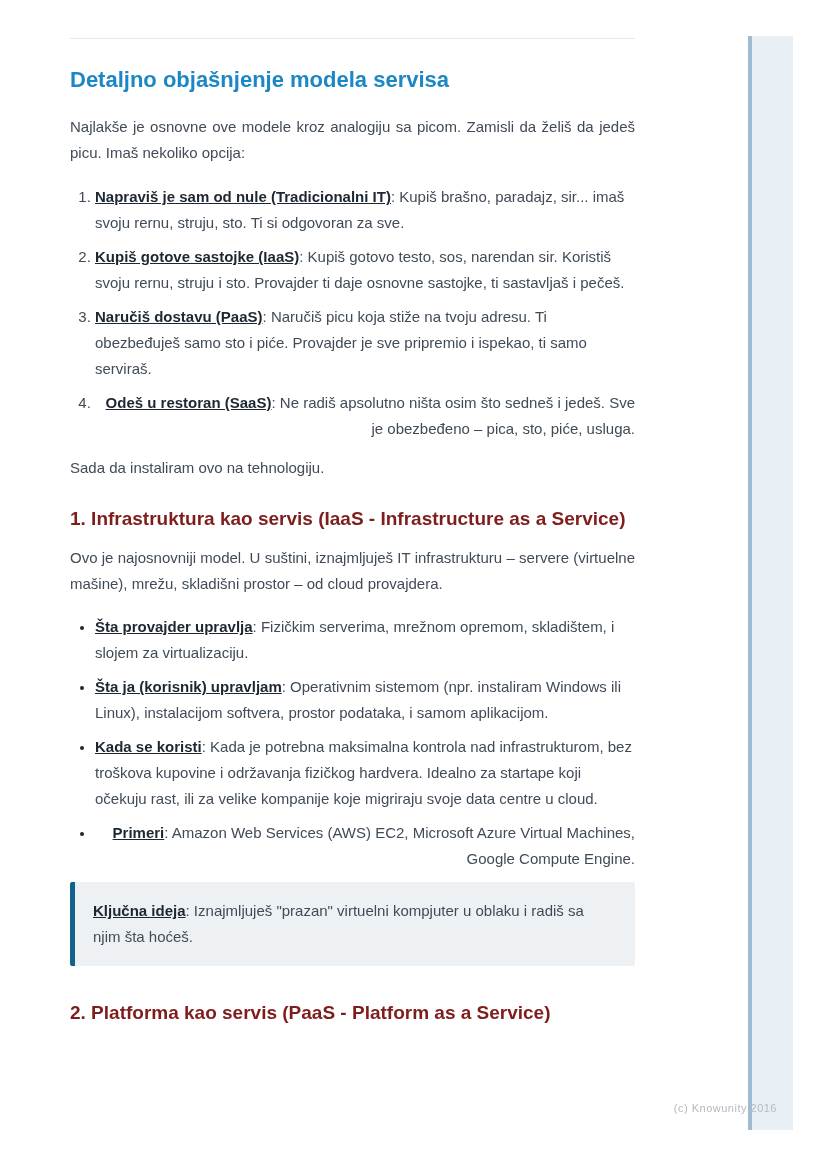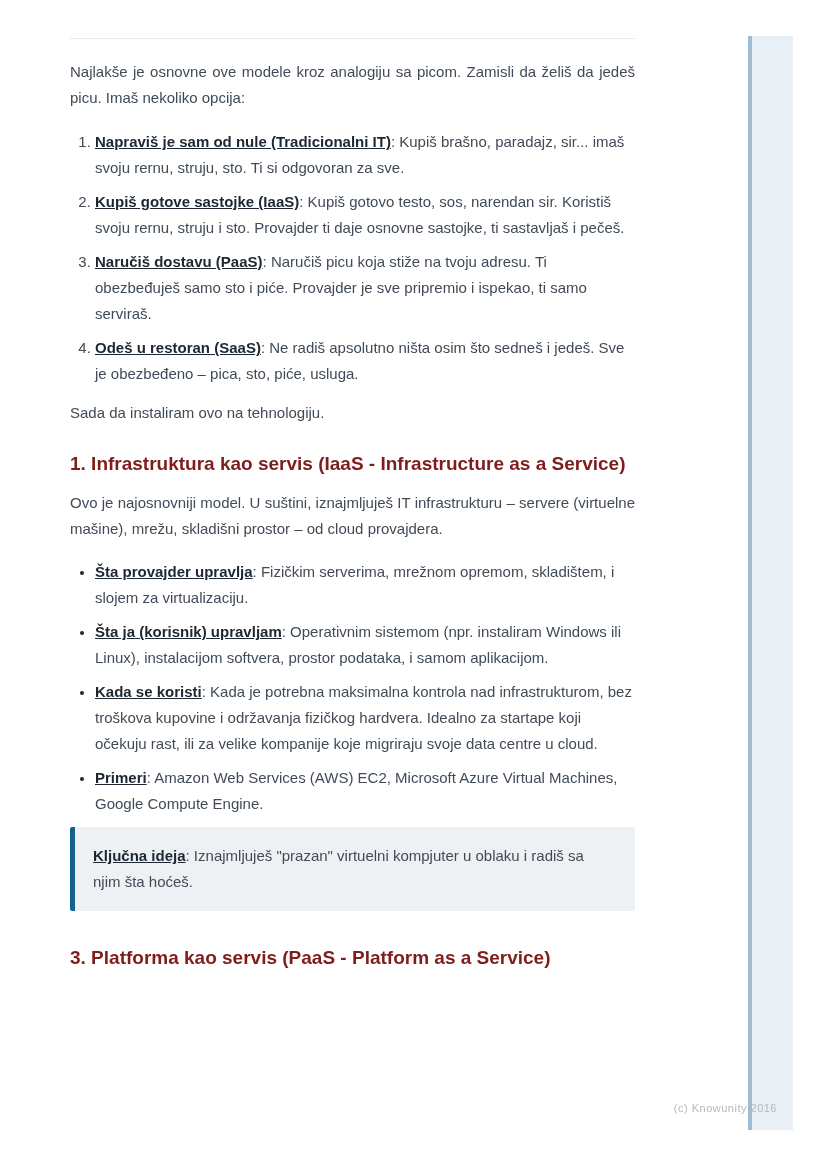--- a/index.html
+++ b/index.html
@@ -43,21 +43,21 @@
     color: #414b57;
   }
   p.just { text-align: justify; }
   .intro-p { margin-top: 21px; }
   .transition-p { margin-top: 13px; }
   .section-intro-p { margin-top: 12px; }
   strong { color: #1d2731; font-weight: bold; text-decoration: underline; }
   ol { margin-top: 18px; padding-left: 25px; }
   ul { margin-top: 17px; padding-left: 25px; }
   li { margin-bottom: 8px; }
-  li:last-child { margin-bottom: 0; }
+  li:last-child { margin-bottom: 0; text-align: right; }
   ul li::marker { font-size: 13px; color: #1d2731; }
   .callout {
     margin-top: 10px;
     background: #eef1f4;
     border-left: 5px solid #15618e;
     border-radius: 2px;
     padding: 16px 22px 16px 18px;
   }
   .scroll-strip {
     position: absolute;
@@ -76,20 +76,21 @@
     z-index: 2;
   }
 </style>
 </head>
 <body>
 
 <div class="top-divider"></div>
 
 <div class="content">
 
+  <h1>Detaljno objašnjenje modela servisa</h1>
 
   <p class="just intro-p">Najlakše je osnovne ove modele kroz analogiju sa picom. Zamisli da želiš da jedeš picu. Imaš nekoliko opcija:</p>
 
   <ol>
     <li><strong>Napraviš je sam od nule (Tradicionalni IT)</strong><span>: Kupiš brašno, paradajz, sir... imaš svoju rernu, struju, sto. Ti si odgovoran za sve.</span></li>
     <li><strong>Kupiš gotove sastojke (IaaS)</strong><span>: Kupiš gotovo testo, sos, narendan sir. Koristiš svoju rernu, struju i sto. Provajder ti daje osnovne sastojke, ti sastavljaš i pečeš.</span></li>
     <li><strong>Naručiš dostavu (PaaS)</strong><span>: Naručiš picu koja stiže na tvoju adresu. Ti obezbeđuješ samo sto i piće. Provajder je sve pripremio i ispekao, ti samo serviraš.</span></li>
     <li><strong>Odeš u restoran (SaaS)</strong><span>: Ne radiš apsolutno ništa osim što sedneš i jedeš. Sve je obezbeđeno – pica, sto, piće, usluga.</span></li>
   </ol>
 
@@ -103,19 +104,19 @@
     <li><strong>Šta provajder upravlja</strong><span>: Fizičkim serverima, mrežnom opremom, skladištem, i slojem za virtualizaciju.</span></li>
     <li><strong>Šta ja (korisnik) upravljam</strong><span>: Operativnim sistemom (npr. instaliram Windows ili Linux), instalacijom softvera, prostor podataka, i samom aplikacijom.</span></li>
     <li><strong>Kada se koristi</strong><span>: Kada je potrebna maksimalna kontrola nad infrastrukturom, bez troškova kupovine i održavanja fizičkog hardvera. Idealno za startape koji očekuju rast, ili za velike kompanije koje migriraju svoje data centre u cloud.</span></li>
     <li><strong>Primeri</strong><span>: Amazon Web Services (AWS) EC2, Microsoft Azure Virtual Machines, Google Compute Engine.</span></li>
   </ul>
 
   <div class="callout">
     <p><strong>Ključna ideja</strong><span>: Iznajmljuješ "prazan" virtuelni kompjuter u oblaku i radiš sa njim šta hoćeš.</span></p>
   </div>
 
-  <h2 class="h2-second">3. Platforma kao servis (PaaS - Platform as a Service)</h2>
+  <h2 class="h2-second">2. Platforma kao servis (PaaS - Platform as a Service)</h2>
 
 </div>
 
 <div class="scroll-strip"></div>
 
 <div class="watermark">(c) Knowunity 2016</div>
 
 </body></html>

